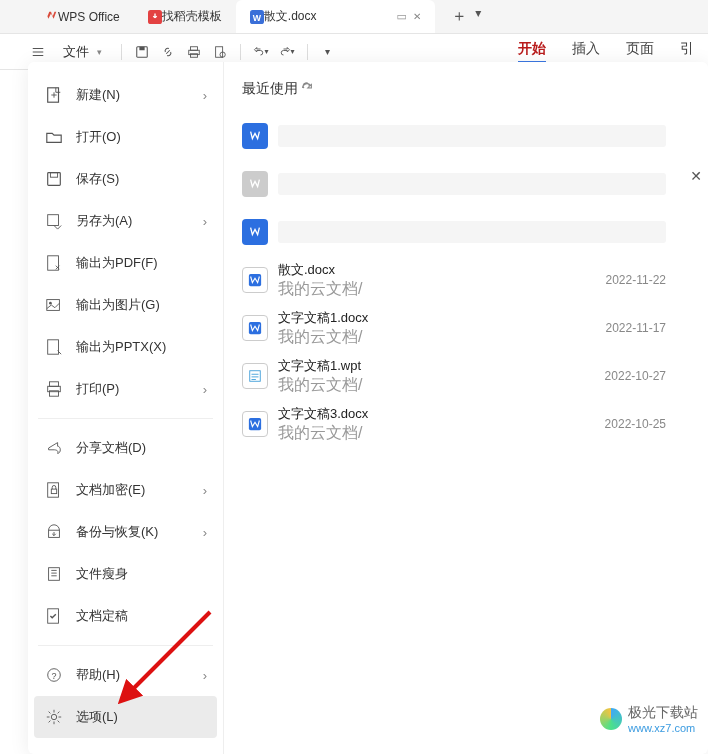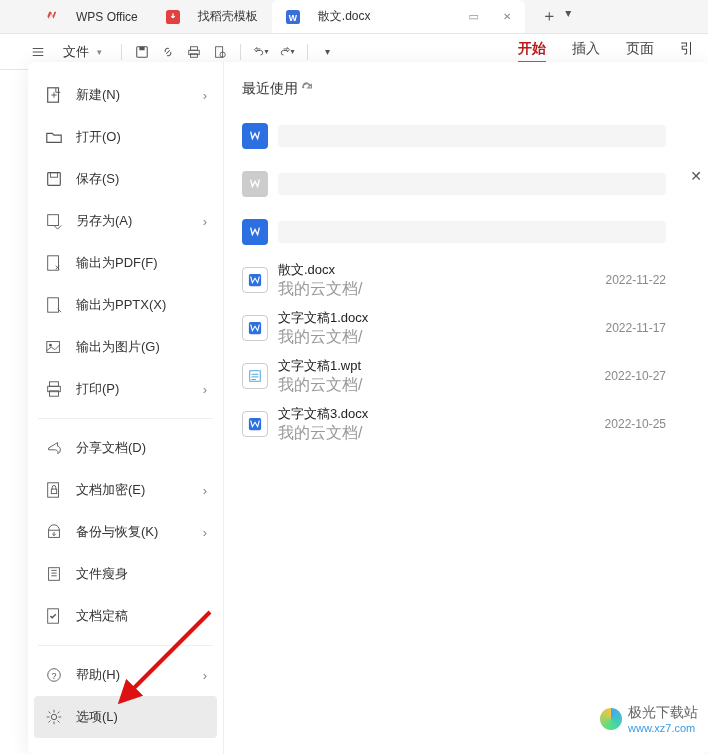--- a/index.html
+++ b/index.html
@@ -1,20 +1,20 @@
 <!DOCTYPE html>
 <html><head>
 <meta charset="utf-8">
 <style>
 * { box-sizing: border-box; margin: 0; padding: 0; font-family: "Microsoft YaHei", "PingFang SC", sans-serif; }
 body { width: 708px; height: 754px; background: #fff; overflow: hidden; position: relative; }
 
 
 .tabbar { display: flex; align-items: center; height: 34px; background: #f5f5f5; border-bottom: 1px solid #e5e5e5; padding-left: 30px; }
-.tab { display: flex; align-items: center; height: 100%; padding: 16px 14px; font-size: 12px; gap: 18px; cursor: pointer; }
+.tab { display: flex; align-items: center; height: 100%; padding: 16px 14px; font-size: 12px; gap: 0; cursor: pointer; }
 .tab.active { background: #fff; border-top-left-radius: 6px; border-top-right-radius: 6px; }
 .tab-icon { width: 14px; height: 14px; display: inline-flex; align-items: center; justify-content: center; }
 .tab-label { color: #333; }
 .tab-close { margin-left: 6px; color: #888; font-size: 10px; }
 .tab-actions { margin-left: 6px; display: flex; gap: 8px; padding-left: 10px; color: #555; font-size: 16px;}
 
 
 .toolbar { display: flex; align-items: center; height: 36px; padding-left: 30px; border-bottom: 1px solid #e5e5e5; gap: 10px; }
 .tb-menu { display:flex; align-items:center; gap:8px; font-size:13px; color:#333; padding:2px 6px; border:1px solid transparent;}
 .tb-icn { width:16px;height:16px;display:inline-flex;align-items:center;justify-content:center;color:#555; }
@@ -200,35 +200,35 @@
           <svg viewBox="0 0 20 20" width="18">
             <rect x="3" y="2" width="12" height="16" fill="none" stroke="#555"></rect>
             <path d="M12 13l4 4m0-4l-4 4" stroke="#555"></path>
           </svg>
         </span>
         <span>输出为PDF(F)</span>
       </div>
     <div class="menu-item">
         <span class="menu-icn">
           <svg viewBox="0 0 20 20" width="18">
-            <rect x="3" y="2" width="12" height="16" fill="none" stroke="#555"></rect>
-            <path d="M14 14l4 4" stroke="#555"></path>
-          </svg>
-        </span>
-        <span>输出为PPTX(X)</span>
-      </div>
-    <div class="menu-item">
-        <span class="menu-icn">
-          <svg viewBox="0 0 20 20" width="18">
             <rect x="2" y="4" width="14" height="12" fill="none" stroke="#555"></rect>
             <circle cx="6" cy="8" r="1.5" fill="#555"></circle>
             <path d="M2 14l5-4 4 3 5-5" fill="none" stroke="#555"></path>
           </svg>
         </span>
         <span>输出为图片(G)</span>
+      </div>
+    <div class="menu-item">
+        <span class="menu-icn">
+          <svg viewBox="0 0 20 20" width="18">
+            <rect x="3" y="2" width="12" height="16" fill="none" stroke="#555"></rect>
+            <path d="M14 14l4 4" stroke="#555"></path>
+          </svg>
+        </span>
+        <span>输出为PPTX(X)</span>
       </div>
     <div class="menu-item">
         <span class="menu-icn">
           <svg viewBox="0 0 20 20" width="18">
             <rect x="5" y="2" width="10" height="5" fill="none" stroke="#555"></rect>
             <rect x="3" y="7" width="14" height="6" fill="none" stroke="#555"></rect>
             <rect x="5" y="12" width="10" height="6" fill="none" stroke="#555"></rect>
           </svg>
         </span>
         <span>打印(P)</span>

